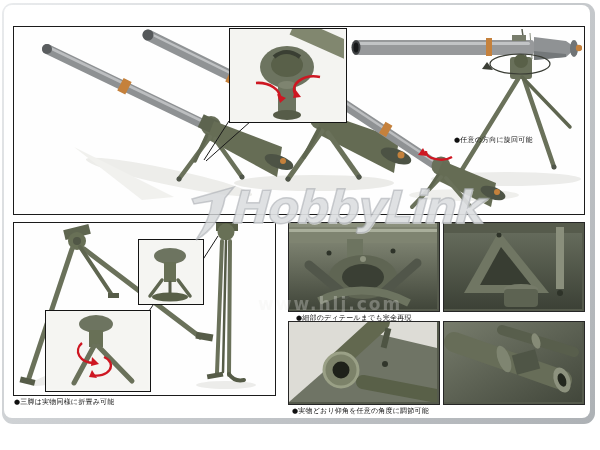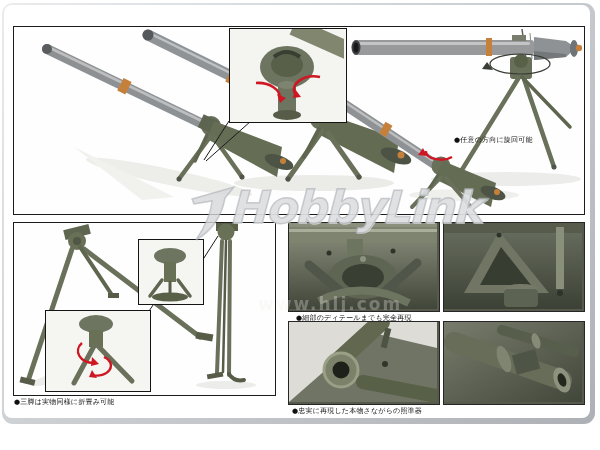--- a/index.html
+++ b/index.html
@@ -281,21 +281,21 @@
       <ellipse cx="118" cy="58" rx="4" ry="7" fill="#23271e" transform="rotate(-20 118 58)"></ellipse>
       <line x1="58" y1="8" x2="130" y2="30" stroke="#585e4c" stroke-width="10" stroke-linecap="round"></line>
       <ellipse cx="92" cy="19" rx="4" ry="8" fill="#868b77" transform="rotate(-18 92 19)"></ellipse>
       <rect x="70" y="30" width="24" height="20" fill="#4f5546" transform="rotate(-15 82 40)"></rect>
     </svg>
   </figure>
 
   <div class="caption" id="cap-rotation">●任意の方向に旋回可能</div>
   <div class="caption" id="cap-tripod">●三脚は実物同様に折畳み可能</div>
   <div class="caption" id="cap-detail">●細部のディテールまでも完全再現</div>
-  <div class="caption" id="cap-sight">●忠実に再現した本物さながらの照準器</div>
+  <div class="caption" id="cap-sight">●実物どおり仰角を任意の角度に調節可能</div>
 
   <div class="watermark">
     <svg id="wm-j" width="48" height="58" viewBox="0 0 48 58">
       <path d="M4,16 L46,4 L37,15 C34,32 25,47 8,57 C18,42 23,30 24,18 L6,21 Z" fill="rgba(213,215,218,0.80)" stroke="rgba(166,170,174,0.55)" stroke-width="1.5"></path>
     </svg>
     <span id="wm-name">HobbyLink</span>
     <span id="wm-url">www.hlj.com</span>
   </div>
 
 </div>

